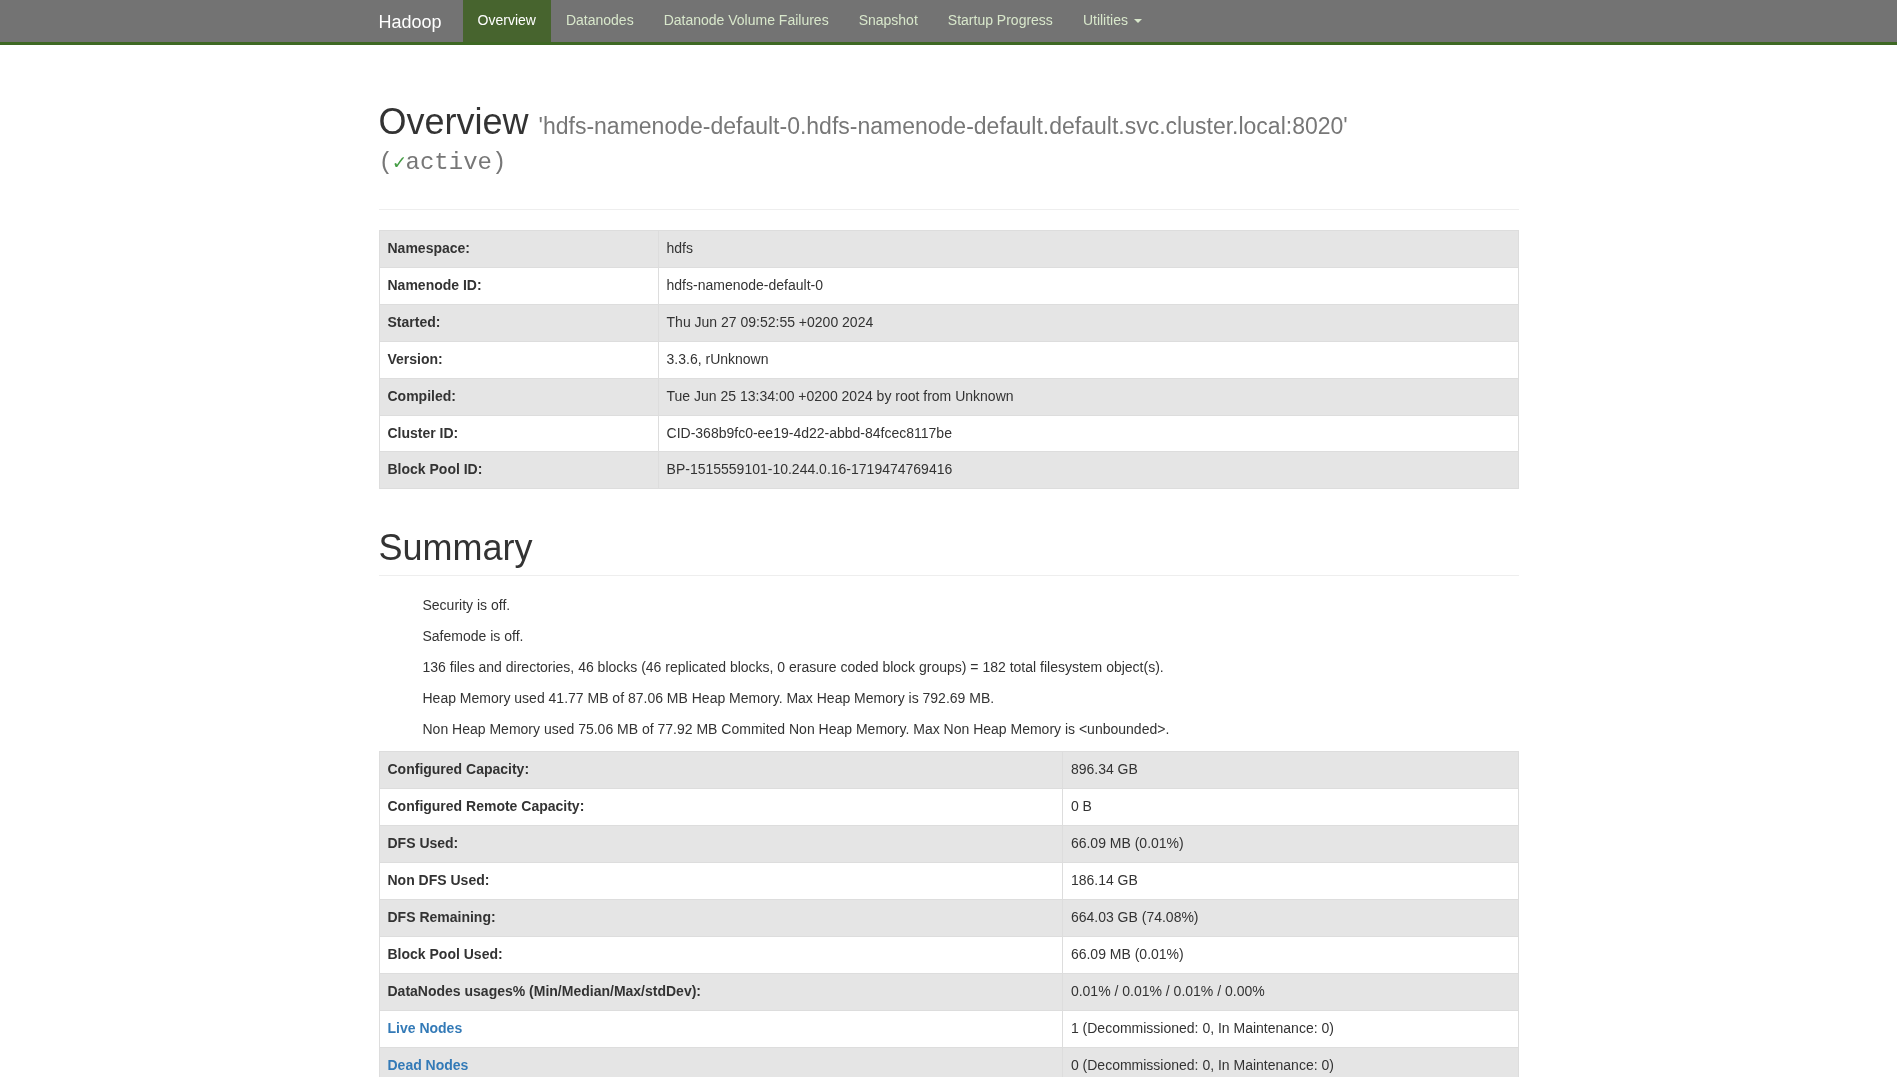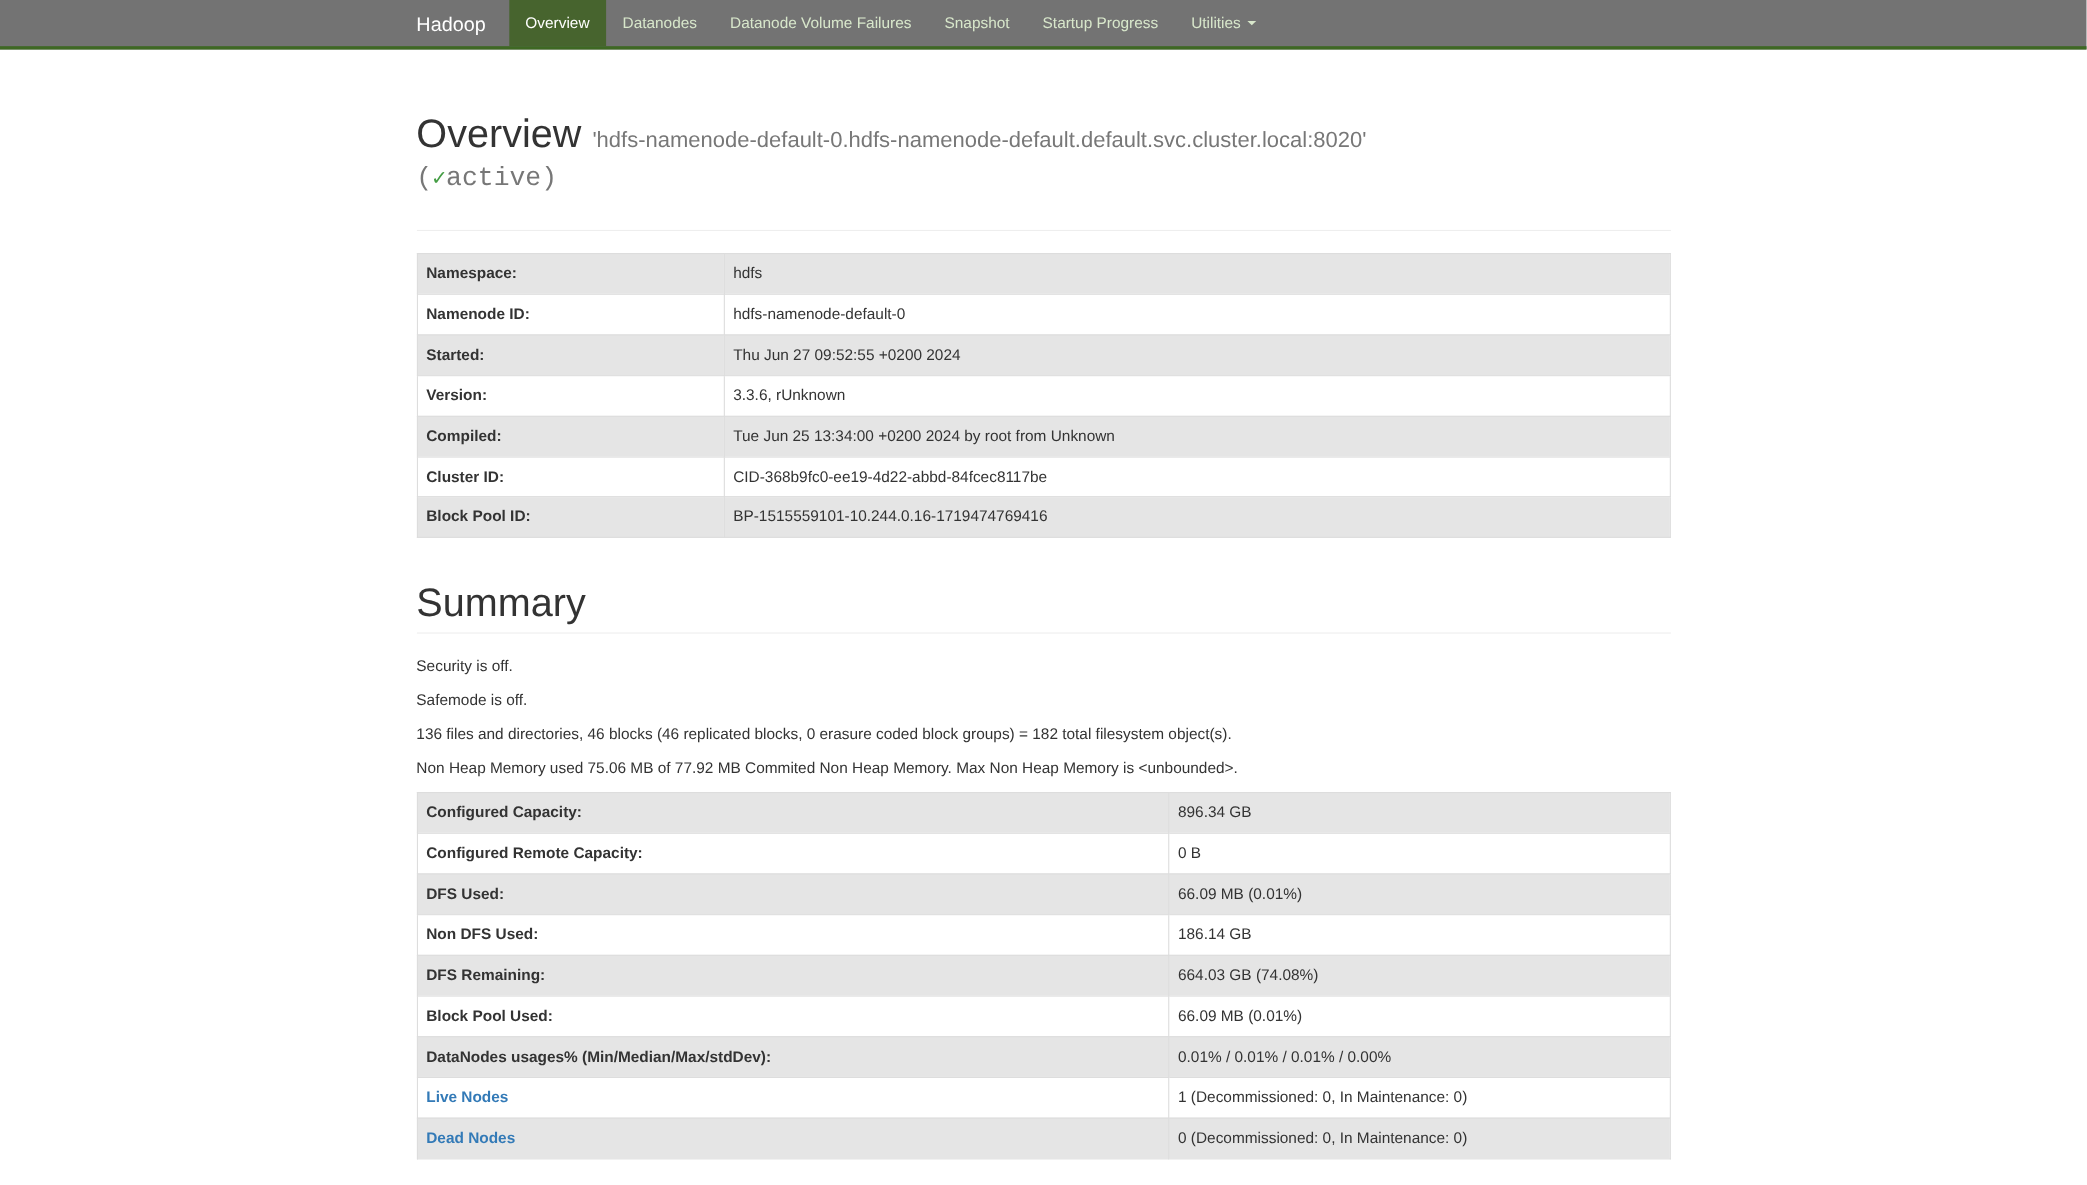--- a/index.html
+++ b/index.html
@@ -71,21 +71,21 @@
     border-bottom: 1px solid #eeeeee;
   }
   h1 {
     margin: 0;
     font-size: 36px;
     font-weight: 400;
     line-height: 1.15;
     color: #333333;
   }
   .h1-small {
-    font-size: 20px;
+    font-size: 23px;
     font-weight: 400;
     color: #777777;
   }
   .status-line {
     font-size: 24px;
     color: #777777;
     margin-top: 5px;
     line-height: 1.3;
     font-family: Liberation Mono, monospace;
   }
@@ -95,20 +95,21 @@
     font-size: 21px;
   }
   .section-header {
     margin: 38px 0 20px 0;
     padding-bottom: 6px;
     border-bottom: 1px solid #eeeeee;
   }
   
   .summary-text div {
     margin-bottom: 11px;
+    margin-left: 44px;
   }
   
   table.data-table {
     width: 100%;
     border-collapse: collapse;
     border: 1px solid #dddddd;
     margin-bottom: 20px;
   }
   table.data-table th,
   table.data-table td {
@@ -203,20 +204,21 @@
   </table>
 
   <div class="section-header">
     <h1>Summary</h1>
   </div>
 
   <div class="summary-text">
     <div>Security is off.</div>
     <div>Safemode is off.</div>
     <div>136 files and directories, 46 blocks (46 replicated blocks, 0 erasure coded block groups) = 182 total filesystem object(s).</div>
+    <div>Heap Memory used 41.77 MB of 87.06 MB Heap Memory. Max Heap Memory is 792.69 MB.</div>
     <div>Non Heap Memory used 75.06 MB of 77.92 MB Commited Non Heap Memory. Max Non Heap Memory is &lt;unbounded&gt;.</div>
   </div>
 
   <table class="data-table summary-table">
     <tbody>
       <tr class="striped">
         <th>Configured Capacity:</th>
         <td>896.34 GB</td>
       </tr>
       <tr>

